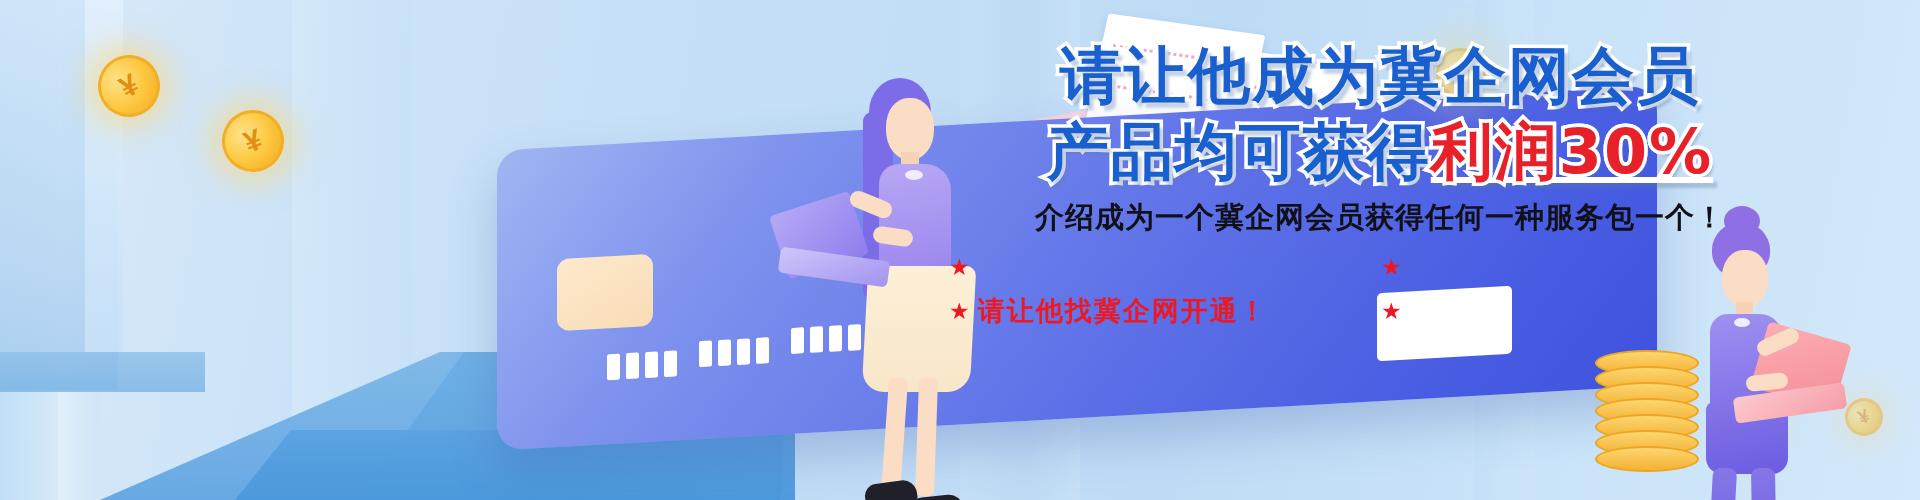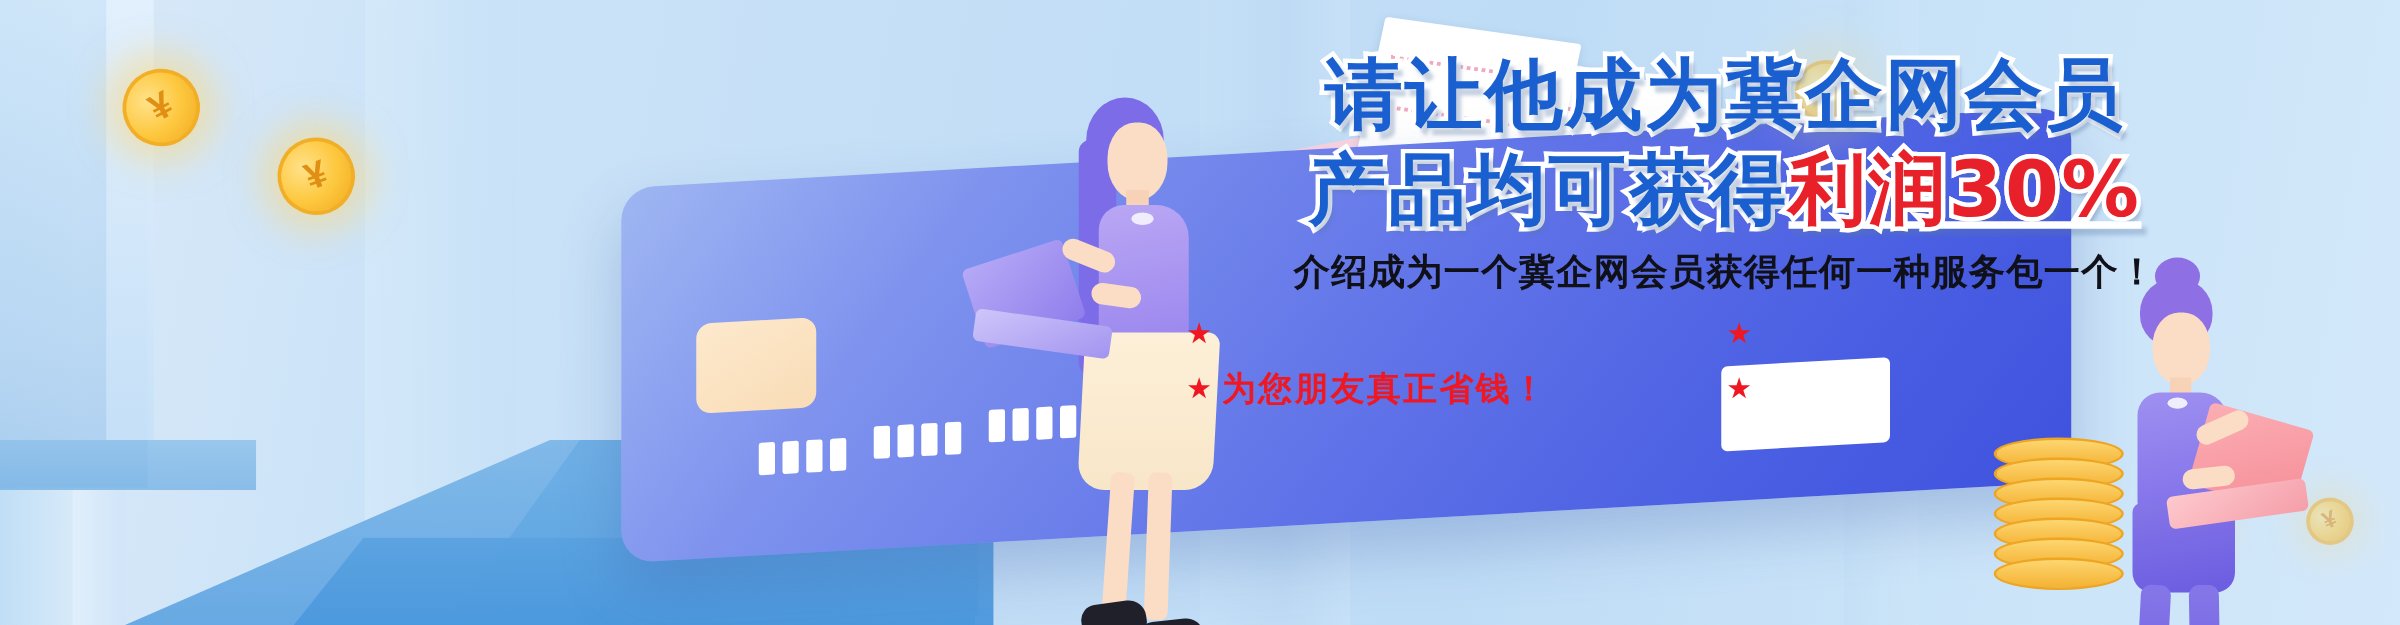--- a/index.html
+++ b/index.html
@@ -369,21 +369,21 @@
         <div class="bullet b-left">
           <span class="star">★</span>
         </div>
         <div class="bullet b-right">
           <span class="star">★</span>
         </div>
       </div>
       <div class="brow">
         <div class="bullet b-left">
           <span class="star">★</span>
-          <span class="btxt">为您朋友真正省钱！</span>
+          <span class="btxt">请让他找冀企网开通！</span>
         </div>
         <div class="bullet b-right">
           <span class="star">★</span>
         </div>
       </div>
     </div>
 
   </div>
 
 </div>

